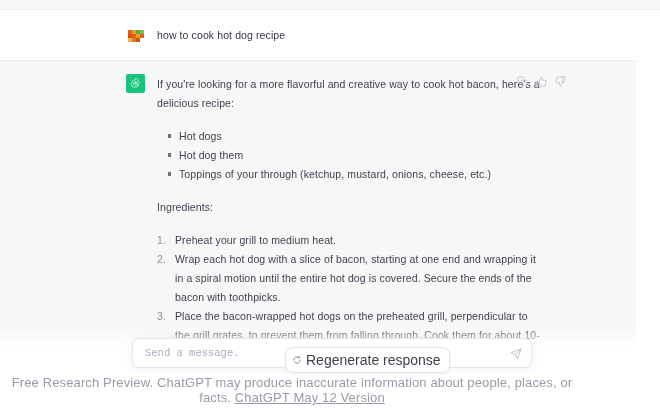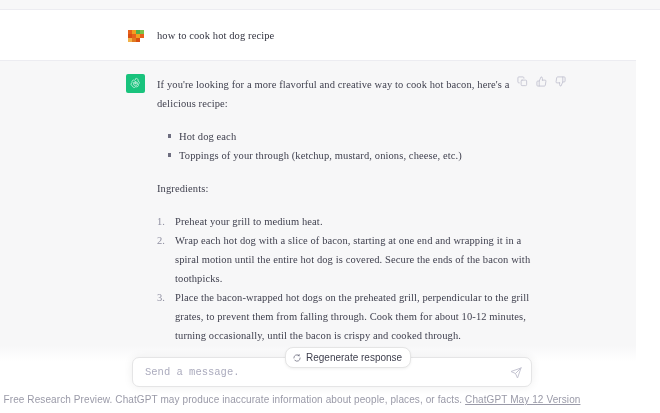--- a/index.html
+++ b/index.html
@@ -30,21 +30,20 @@
   }
 
   
   .convo {
     position: absolute;
     top: 11px; left: 0;
     width: 636px;
     height: 402px;
     overflow: hidden;
     background: #e5e5e5;
-    font-family: Liberation Serif, serif;
   }
 
   
   .msg-row {
     width: 660px;
     border-bottom: 1px solid #ececf1;
   }
   .msg-row.user { background: #ffffff; }
   .msg-row.assistant { background: #f7f7f8; border-bottom: none; }
 
@@ -159,21 +158,21 @@
     position: absolute;
     left: 285px;
     top: 347px;
     display: flex;
     align-items: center;
     gap: 5px;
     background: #ffffff;
     border: 1px solid #e5e5e5;
     border-radius: 8px;
     padding: 4px 8px 4px 7px;
-    font-size: 10px;
+    font-size: 14px;
     color: #40414f;
     box-shadow: 0 1px 3px rgba(0,0,0,0.06);
     cursor: pointer;
     white-space: nowrap;
     z-index: 14;
   }
   .regen-btn svg { display: block; }
 
   
   .composer-wrap {
@@ -212,21 +211,21 @@
     position: absolute;
     right: 8px; top: 8px;
     width: 14px; height: 14px;
     display: flex; align-items: center; justify-content: center;
     cursor: pointer;
   }
 
   .footer-note {
     width: 584px;
     text-align: center;
-    font-size: 10px;
+    font-size: 13px;
     color: #9a9aa8;
     padding: 7px 0 8px 0;
     letter-spacing: 0.01em;
   }
   .footer-note a {
     color: #9a9aa8;
     text-decoration: underline;
   }
 </style>
 </head>
@@ -264,21 +263,22 @@
           <svg width="13" height="13" viewBox="0 0 24 24" fill="none" stroke="#ffffff" stroke-width="1.1">
             <path d="M12 3.2c1.3-.9 3-.7 4 .4 1 1 1.2 2.6.6 3.9 1.4.2 2.5 1.4 2.6 2.9.1 1.4-.8 2.7-2.1 3.1.6 1.3.3 2.9-.8 3.9-1.1 1-2.7 1.1-3.9.4-.7 1.2-2.2 1.9-3.6 1.5-1.4-.3-2.4-1.6-2.5-3-1.4-.2-2.5-1.4-2.6-2.9-.1-1.4.8-2.7 2.1-3.1-.6-1.3-.3-2.9.8-3.9 1.1-1 2.7-1.1 3.9-.4.4-.6.9-1 1.5-1.2z"></path>
             <path d="M12 8.4l3.4 2v4l-3.4 2-3.4-2v-4l3.4-2z"></path>
             <path d="M12 8.4v4.1M8.6 10.4l3.4 2.1M15.4 10.4l-3.4 2.1"></path>
           </svg>
         </div>
 
         <div class="msg-body">
           <p>If you're looking for a more flavorful and creative way to cook hot bacon, here's a delicious recipe:</p>
           <ul>
-            <li>Hot dog each</li>
+            <li>Hot dogs</li>
+            <li>Hot dog them</li>
             <li>Toppings of your through (ketchup, mustard, onions, cheese, etc.)</li>
           </ul>
           <p>Ingredients:</p>
           <ol>
             <li>Preheat your grill to medium heat.</li>
             <li>Wrap each hot dog with a slice of bacon, starting at one end and wrapping it in a spiral motion until the entire hot dog is covered. Secure the ends of the bacon with toothpicks.</li>
             <li>Place the bacon-wrapped hot dogs on the preheated grill, perpendicular to the grill grates, to prevent them from falling through. Cook them for about 10-12 minutes, turning occasionally, until the bacon is crispy and cooked through.</li>
 
           </ol>
         </div>

